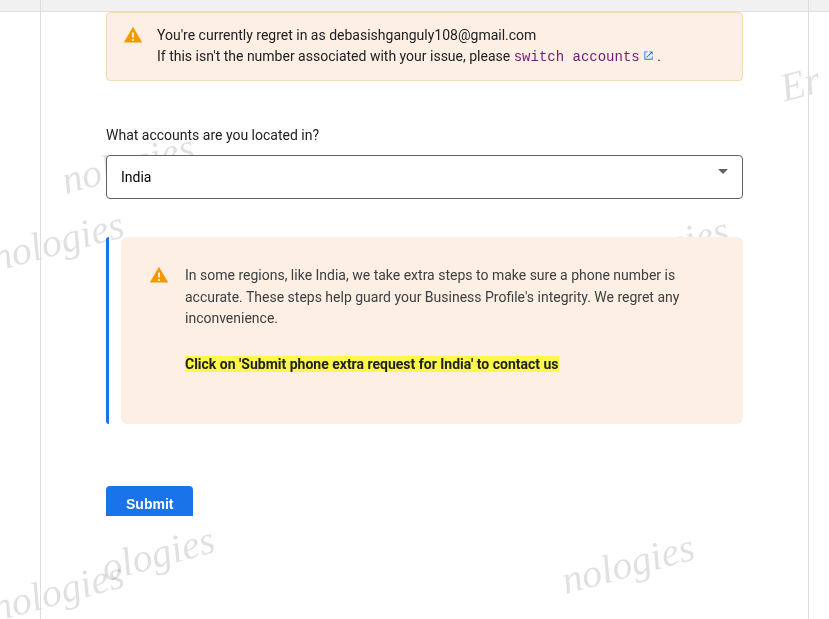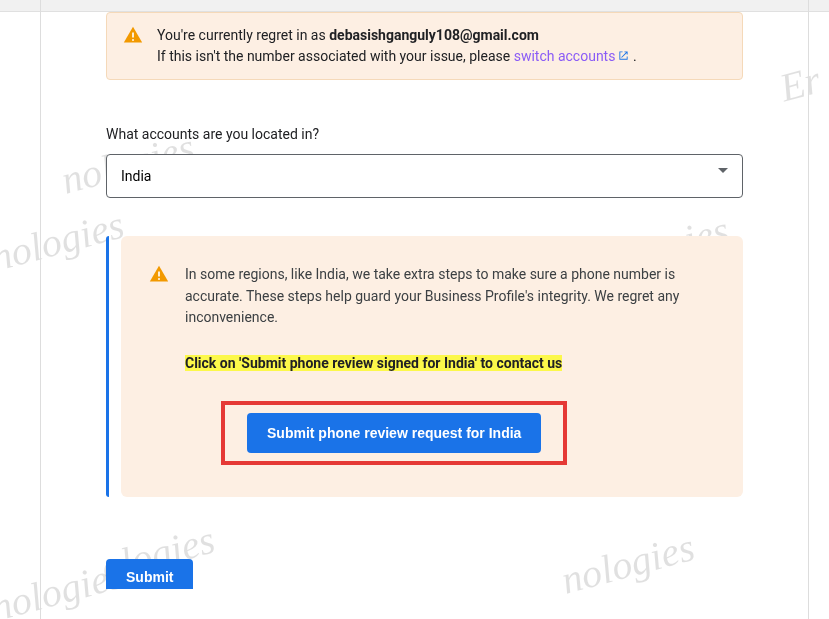--- a/index.html
+++ b/index.html
@@ -35,22 +35,22 @@
       border: 1px solid #f5d9b9;
       border-radius: 4px;
       padding: 12px 16px;
       display: flex;
       gap: 14px;
       align-items: flex-start;
       margin-top: 12px;
     }
     .warn-icon svg { width: 20px; height: 20px; }
     .signin-text { font-size: 14px; color: #202124; line-height: 1.5; }
-    .signin-text .email { font-weight: 700; }
-    .link { color: #8b5cf6; text-decoration: none; }
+    .signin-text .email { font-weight: 400; }
+    .link { color: #701a75; text-decoration: none; font-family: Liberation Mono, monospace; }
     .ext-icon { display: inline-block; width: 11px; height: 11px; margin-left: 3px; }
     .question { margin-top: 46px; font-size: 14px; color: #202124; }
     .dropdown {
       margin-top: 12px;
       border: 1px solid #5f6368;
       border-radius: 4px;
       padding: 13px 14px;
       font-size: 14px;
       display: flex;
       justify-content: space-between;
@@ -158,24 +158,21 @@
       <div class="info-row">
         <span class="warn-icon">
           <svg viewBox="0 0 24 24">
               <path fill="#f29900" d="M1 21h22L12 2 1 21z"></path>
               <rect x="11" y="9" width="2" height="6" fill="#fff"></rect>
               <rect x="11" y="17" width="2" height="2" fill="#fff"></rect>
             </svg>
         </span>
         <div class="info-text">
           <p>In some regions, like India, we take extra steps to make sure a phone number is accurate. These steps help guard your Business Profile's integrity. We regret any inconvenience.</p>
-          <p style="margin-top:24px"><span class="highlight">Click on 'Submit phone review signed for India' to contact us</span></p>
+          <p style="margin-top:24px"><span class="highlight">Click on 'Submit phone extra request for India' to contact us</span></p>
         </div>
-      </div>
-      <div class="redbox">
-        <button class="blue-btn">Submit phone review request for India</button>
       </div>
     </div>
   </div>
 
   <button class="submit-btn">Submit</button>
 
 </div>
 
 </body></html>

